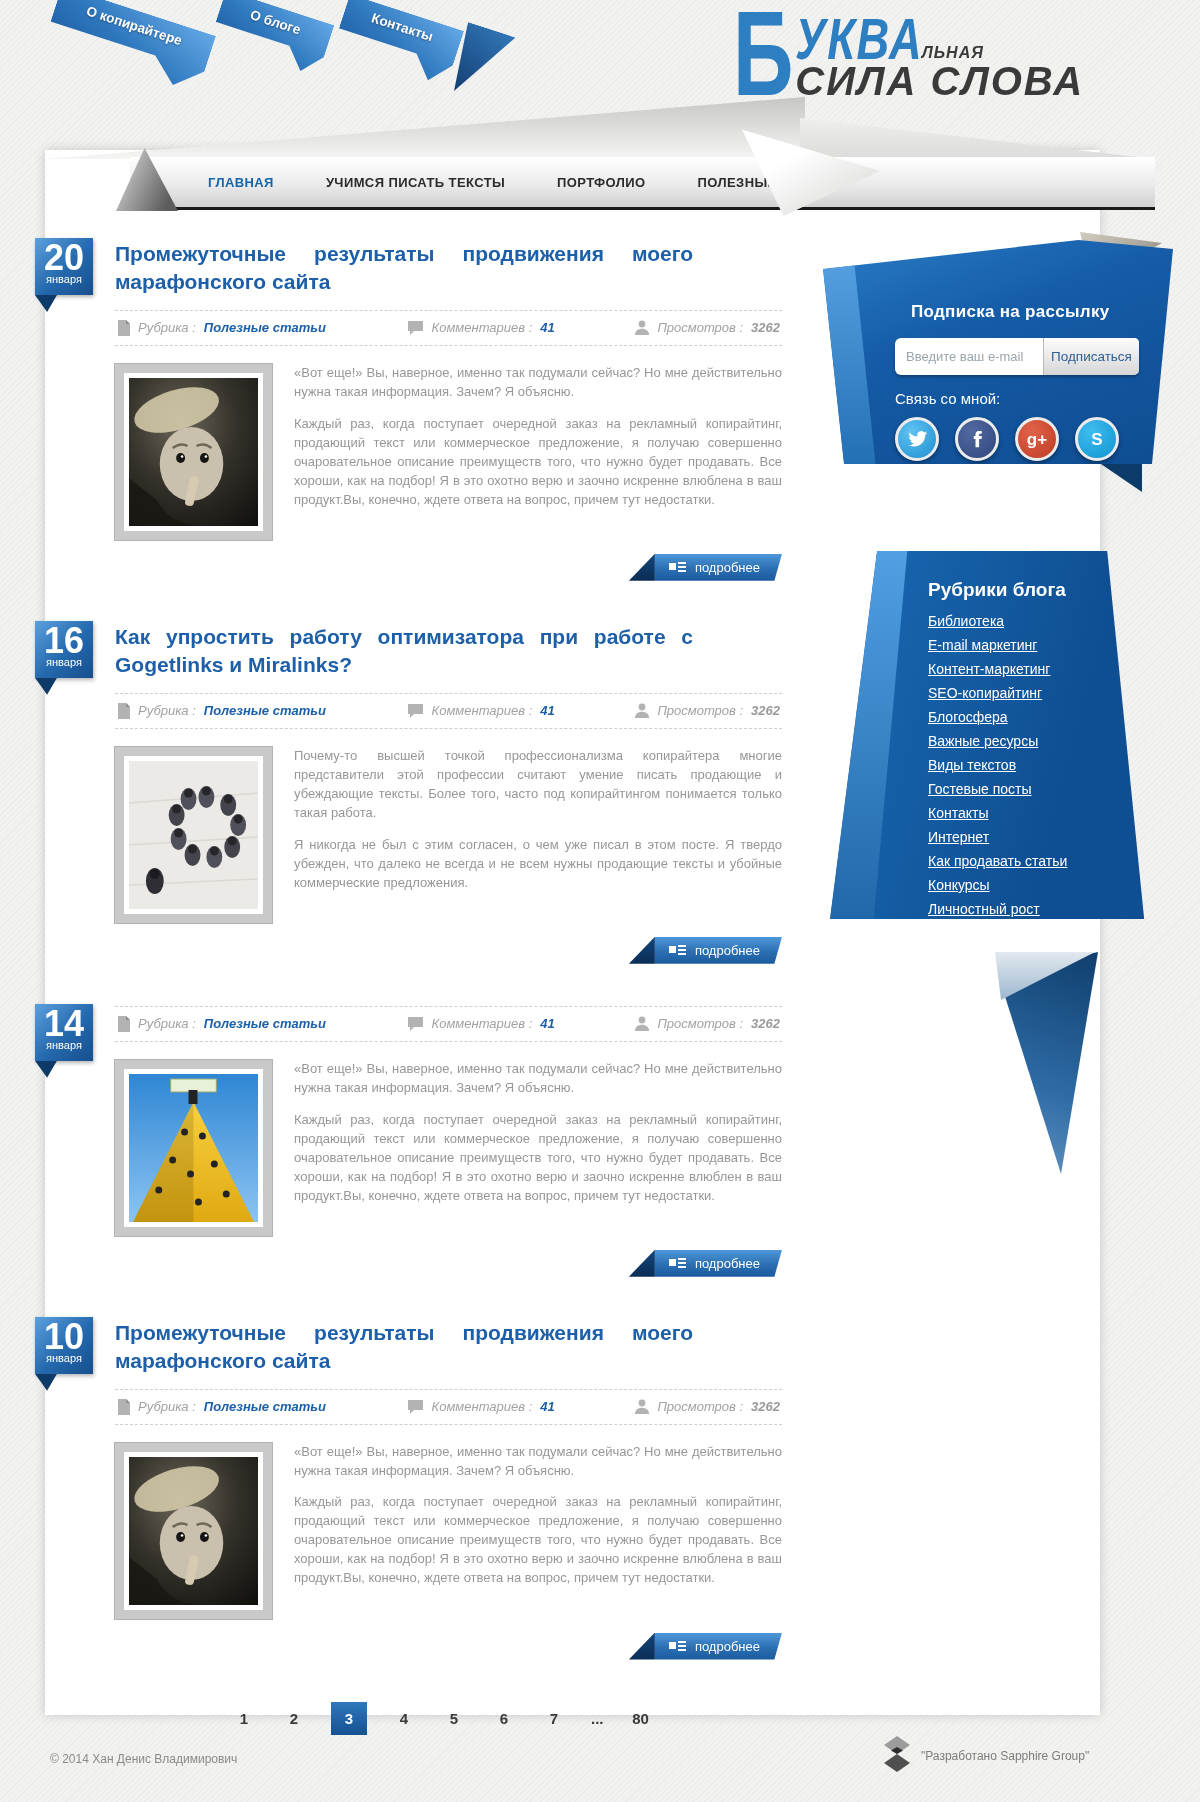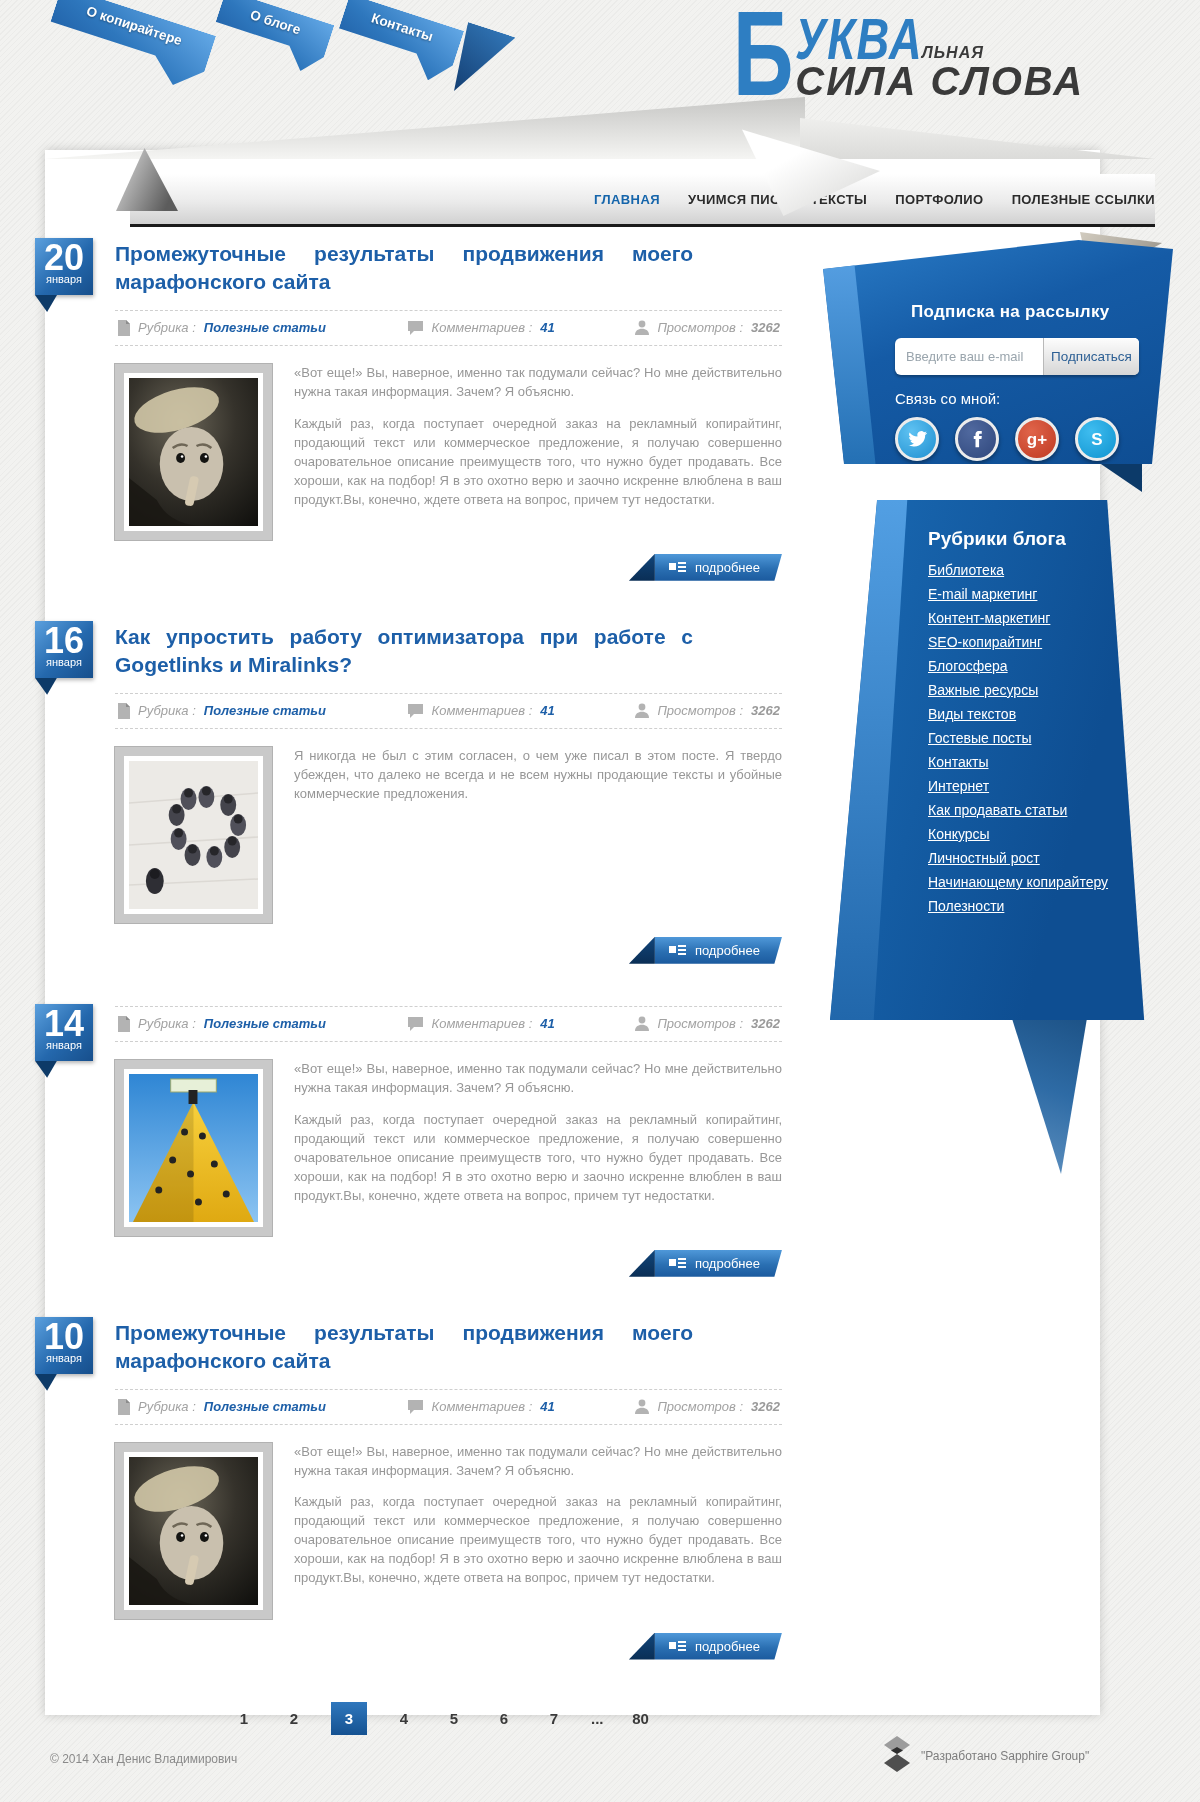--- a/index.html
+++ b/index.html
@@ -11,23 +11,23 @@
   }
   a{cursor:pointer;}
   
   .card{position:absolute;left:45px;top:150px;width:1055px;height:1565px;background:#fff;box-shadow:0 0 10px rgba(0,0,0,.18);z-index:1;}
   .fold-top{position:absolute;left:45px;top:97px;width:760px;height:62px;background:linear-gradient(to bottom,#c6c6c4,#f5f5f3);clip-path:polygon(0 100%,100% 0,100% 100%);z-index:2;}
   .fold-top2{position:absolute;left:800px;top:118px;width:355px;height:41px;background:linear-gradient(to bottom,#efefed,#dbdbd9);clip-path:polygon(0 0,100% 100%,0 100%);z-index:2;}
   .nav-fold-left{position:absolute;left:116px;top:148px;width:62px;height:63px;background:linear-gradient(115deg,#c2c2c2 20%,#5c5c5c 85%);clip-path:polygon(46% 0,100% 100%,0 100%);z-index:4;}
   .paper-point{position:absolute;left:742px;top:126px;width:138px;height:90px;background:linear-gradient(150deg,#ffffff 35%,#d4d4d2);clip-path:polygon(0 4%,100% 50%,30% 100%);z-index:4;filter:drop-shadow(1px 2px 2px rgba(0,0,0,.28));}
 
   
-  .navbar{position:absolute;left:130px;top:174px;width:1025px;height:53px;box-sizing:border-box;
+  .navbar{position:absolute;left:130px;top:157px;width:1025px;height:53px;box-sizing:border-box;
     background:linear-gradient(180deg,#ffffff 0%,#ebebeb 55%,#d1d1d1 100%);
-    border-bottom:3px solid #1a1a1a;display:flex;align-items:center;gap:28px;padding-left:78px;z-index:3;justify-content:flex-end;}
+    border-bottom:3px solid #1a1a1a;display:flex;align-items:center;gap:52px;padding-left:78px;z-index:3;}
   .nav-item{text-decoration:none;color:#2b2b2b;font-size:13px;font-weight:bold;letter-spacing:.4px;}
   .nav-item.active{color:#1565ab;}
 
   
   .ribbon{position:absolute;transform-origin:0 0;color:#fff;font-weight:bold;font-size:13.5px;
     display:flex;justify-content:center;padding-top:8px;box-sizing:border-box;text-decoration:none;
     background:linear-gradient(205deg,#63a8e6 0%,#2e77bd 55%,#1c5aa1 100%);
     clip-path:polygon(0 0,100% 0,100% 62%,84% 100%,68% 62%,0 62%);
     z-index:5;text-shadow:0 1px 2px rgba(0,0,0,.35);}
   .ribbon1{left:62px;top:-14px;width:162px;height:60px;transform:rotate(18deg);}
@@ -94,21 +94,21 @@
   .social{width:38px;height:38px;border-radius:50%;border:3px solid #ececec;box-shadow:0 2px 4px rgba(0,0,0,.4);display:flex;align-items:center;justify-content:center;box-sizing:content-box;}
   .social svg{display:block;}
   .social.twitter{background:radial-gradient(circle at 35% 30%,#5fc2f2,#1f8fd0);}
   .social.facebook{background:radial-gradient(circle at 35% 30%,#50699f,#2f477c);}
   .social.gplus{background:radial-gradient(circle at 35% 30%,#e0644a,#bf3a22);}
   .social.skype{background:radial-gradient(circle at 35% 30%,#3fbdf0,#0f93cf);}
   .social-glyph{color:#fff;font-weight:bold;font-size:17px;line-height:1;}
 
   
   .mid-fold{position:absolute;left:1098px;top:462px;width:44px;height:30px;background:#0c3a69;clip-path:polygon(0 0,100% 0,100% 100%);z-index:5;}
-  .categories-panel{position:absolute;left:830px;top:500px;width:336px;height:520px;z-index:6;
+  .categories-panel{position:absolute;left:830px;top:551px;width:336px;height:368px;z-index:6;
     clip-path:polygon(14% 0,82.5% 0,93.5% 100%,0 100%);
     background:linear-gradient(105deg,#1a6ab4 0%,#0e4e92 70%);}
   .categories-panel::before{content:"";position:absolute;inset:0;background:linear-gradient(180deg,#529fe3,#2167ab);
     clip-path:polygon(14% 0,23% 0,13% 100%,0 100%);}
   .categories-inner{position:absolute;left:98px;top:28px;width:215px;}
   .categories-title{color:#fff;font-size:19px;font-weight:bold;margin:0 0 13px;}
   .cat-link{display:block;color:#fff;font-size:14px;line-height:15px;margin-bottom:9px;text-decoration:underline;}
   .cat-tail-light{position:absolute;left:995px;top:952px;width:100px;height:48px;background:linear-gradient(180deg,#e2e8ee,#9db8cf);clip-path:polygon(0 0,100% 0,6% 100%);z-index:5;}
   .cat-tail-dark{position:absolute;left:998px;top:952px;width:100px;height:222px;background:linear-gradient(200deg,#0f3e6d 0%,#2e6ba5 60%,#6394c2 100%);clip-path:polygon(100% 0,0 10%,63% 100%);z-index:4;}
 
@@ -296,20 +296,21 @@
             <ellipse cx="48" cy="54" rx="8" ry="11" fill="#44444c"></ellipse>
               <circle cx="48" cy="48" r="4.5" fill="#26262a"></circle>
             <ellipse cx="60" cy="38" rx="8" ry="11" fill="#50505a"></ellipse>
               <circle cx="60" cy="32" r="4.5" fill="#26262a"></circle>
             <ellipse cx="26" cy="120" rx="9" ry="13" fill="#2e2e34"></ellipse>
               <circle cx="26" cy="113" r="5" fill="#1c1c20"></circle>
           </g>
         </svg>
       </a>
       <div class="post-text">
+        <p>Почему-то   высшей точкой профессионализма копирайтера многие представители этой профессии считают умение писать продающие и убеждающие тексты.  Более того, часто под копирайтингом понимается только такая работа.</p>
         <p>Я никогда не был с этим согласен, о чем уже писал в этом посте.  Я твердо убежден, что далеко не всегда и не всем нужны продающие тексты и убойные коммерческие предложения.</p>
       </div>
       <div class="more-row">
         <span class="more-fold"></span>
         <a class="more-btn">
           <span><svg width="17" height="11" viewBox="0 0 17 11">
                 <rect y="2" width="7" height="7" fill="#fff"></rect>
                 <rect x="9" y="1" width="8" height="2" fill="#fff"></rect>
                 <rect x="9" y="5" width="8" height="2" fill="#fff"></rect>
                 <rect x="9" y="9" width="8" height="2" fill="#fff"></rect>

